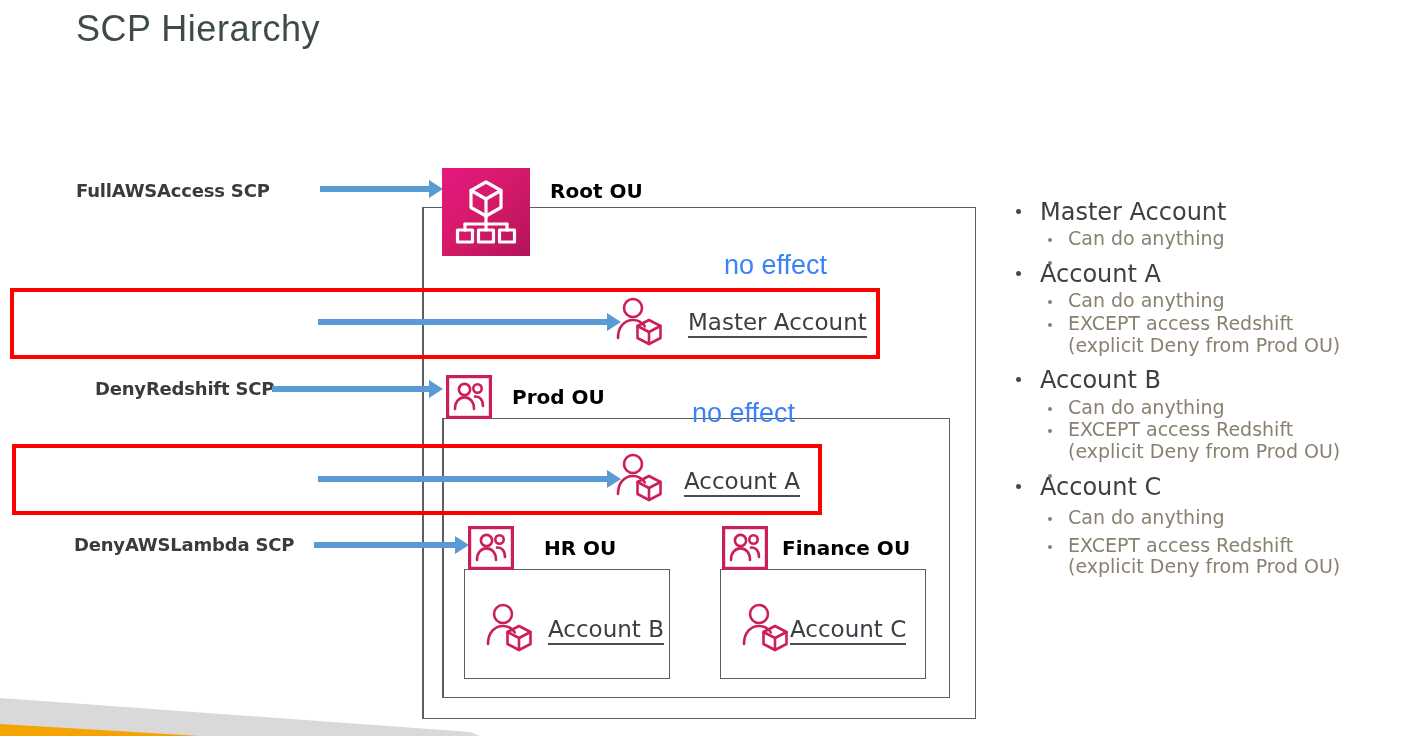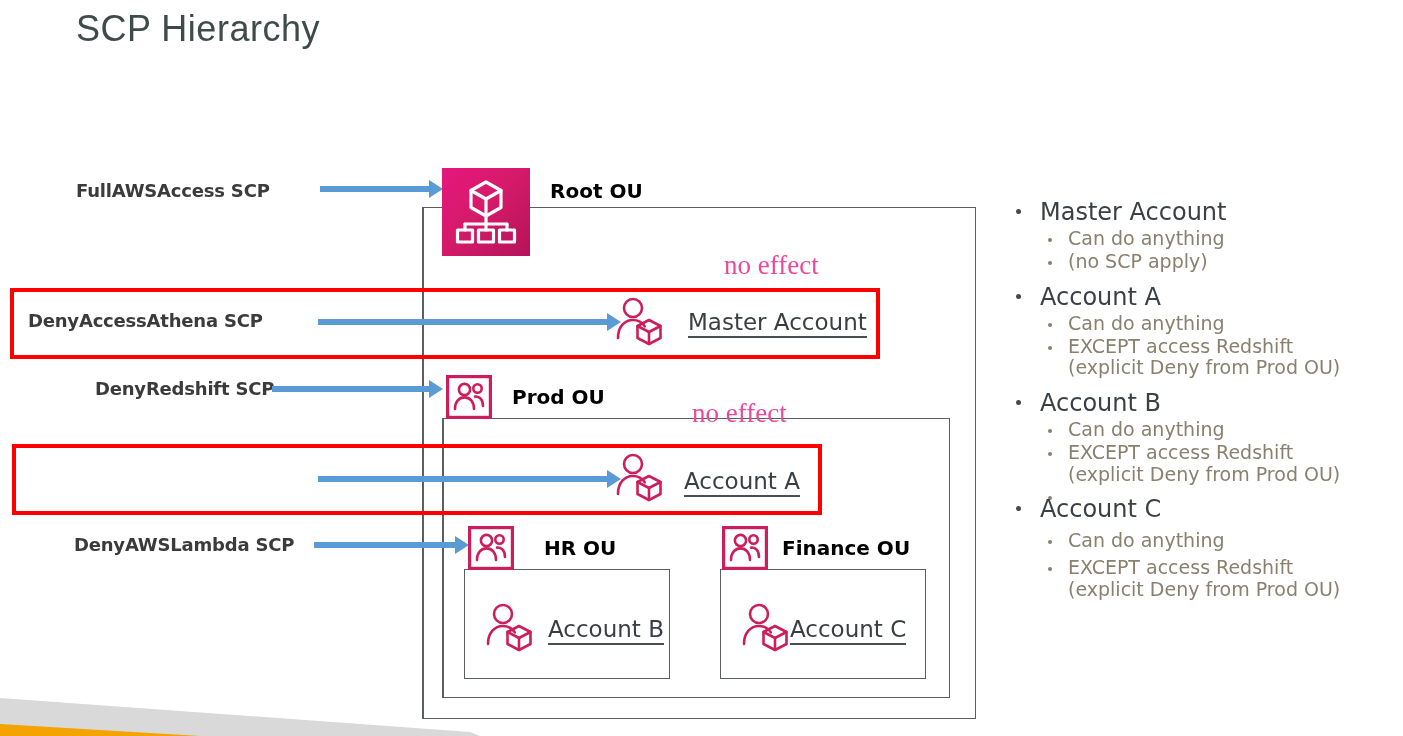--- a/index.html
+++ b/index.html
@@ -55,22 +55,22 @@
   .acct-label{
     position:absolute;white-space:nowrap;
     font-size:23px;font-weight:400;color:#3a3f44;
     font-family:"DejaVu Sans","Liberation Sans",sans-serif;
     border-bottom:2px solid #4a4f55;padding-bottom:1px;
   }
 
   
   .no-effect{
     position:absolute;white-space:nowrap;
-    color:#ec4899;font-size:27px;
-    font-family:Liberation Serif, serif;
+    color:#3b82f6;font-size:27px;
+    font-family:Liberation Sans, sans-serif;
   }
 
   
   .root-tile{
     position:absolute;width:88px;height:88px;
     background:linear-gradient(135deg,#e5177f 0%,#d61a6a 45%,#b4135a 100%);
   }
   .root-tile svg{position:absolute;inset:0;}
 
   
@@ -115,21 +115,20 @@
 
   <div class="ou-box" style="left:720px;top:569px;width:206px;height:110px;"></div>
 
   <div class="vline" style="left:422px;top:207px;height:512px;"></div>
   <div class="vline" style="left:442px;top:418px;height:280px;"></div>
 
   <div class="red-band" style="left:10px;top:288px;width:870px;height:71px;"></div>
   <div class="red-band" style="left:12px;top:444px;width:810px;height:71px;"></div>
 
   <div class="scp-label" style="left:76px;top:180px;">FullAWSAccess SCP</div>
-  <div class="scp-label" style="left:28px;top:310px;">DenyAccessAthena SCP</div>
   <div class="scp-label" style="left:95px;top:378px;">DenyRedshift SCP</div>
   <div class="scp-label" style="left:42px;top:534px;margin-left:32px;">DenyAWSLambda SCP</div>
 
   <div class="arrow" style="left:320px;top:186px;width:110px;"></div>
   <div class="arrow" style="left:318px;top:319px;width:290px;"></div>
   <div class="arrow" style="left:272px;top:386px;width:158px;"></div>
   <div class="arrow" style="left:318px;top:476px;width:290px;"></div>
   <div class="arrow" style="left:314px;top:542px;width:142px;"></div>
 
   <div class="root-tile" style="left: 442px; top: 168px;">
@@ -250,21 +249,20 @@
     <div class="b1">
       <span class="dot"></span>
       <span class="txt">Master Account</span>
     </div>
     <div class="b2">
       <span class="dot"></span>
       <span class="txt">Can do anything</span>
     </div>
     <div class="b2">
       <span class="dot"></span>
-      <span class="txt">(no SCP apply)</span>
     </div>
 
     <div class="b1" style="margin-top:10px;">
       <span class="dot"></span>
       <span class="txt">Account A</span>
     </div>
     <div class="b2">
       <span class="dot"></span>
       <span class="txt">Can do anything</span>
     </div>

